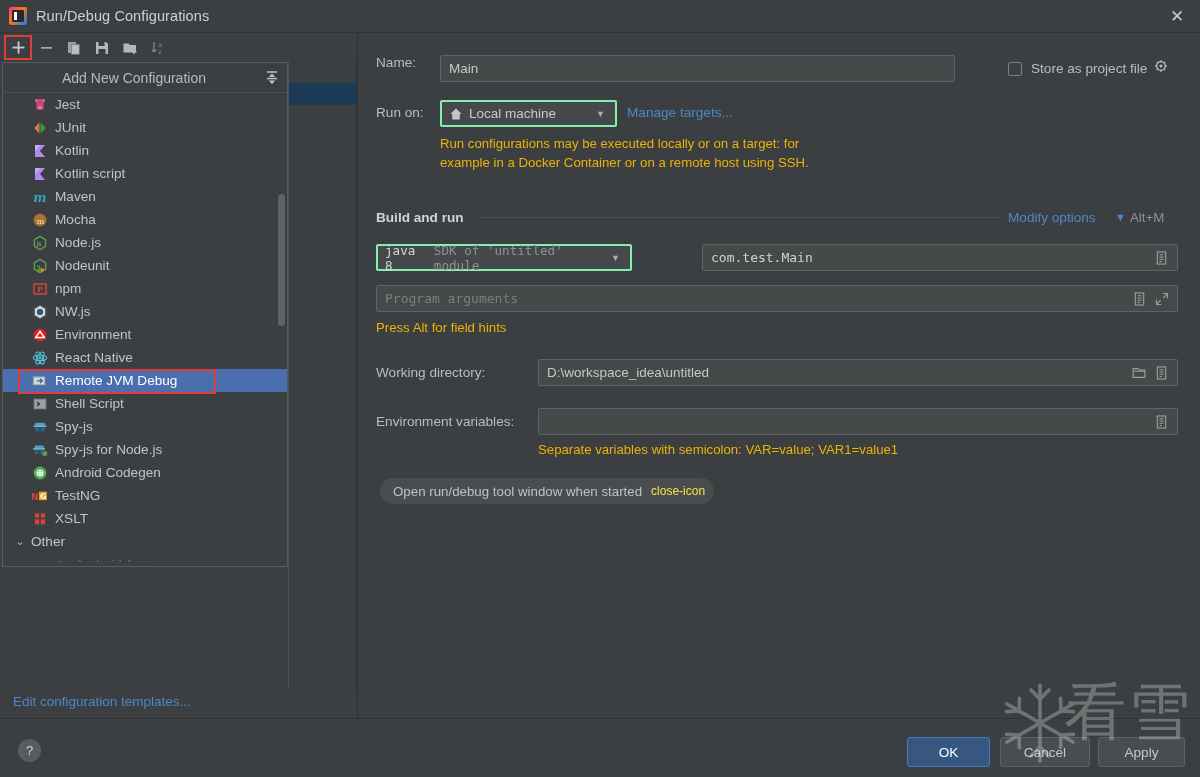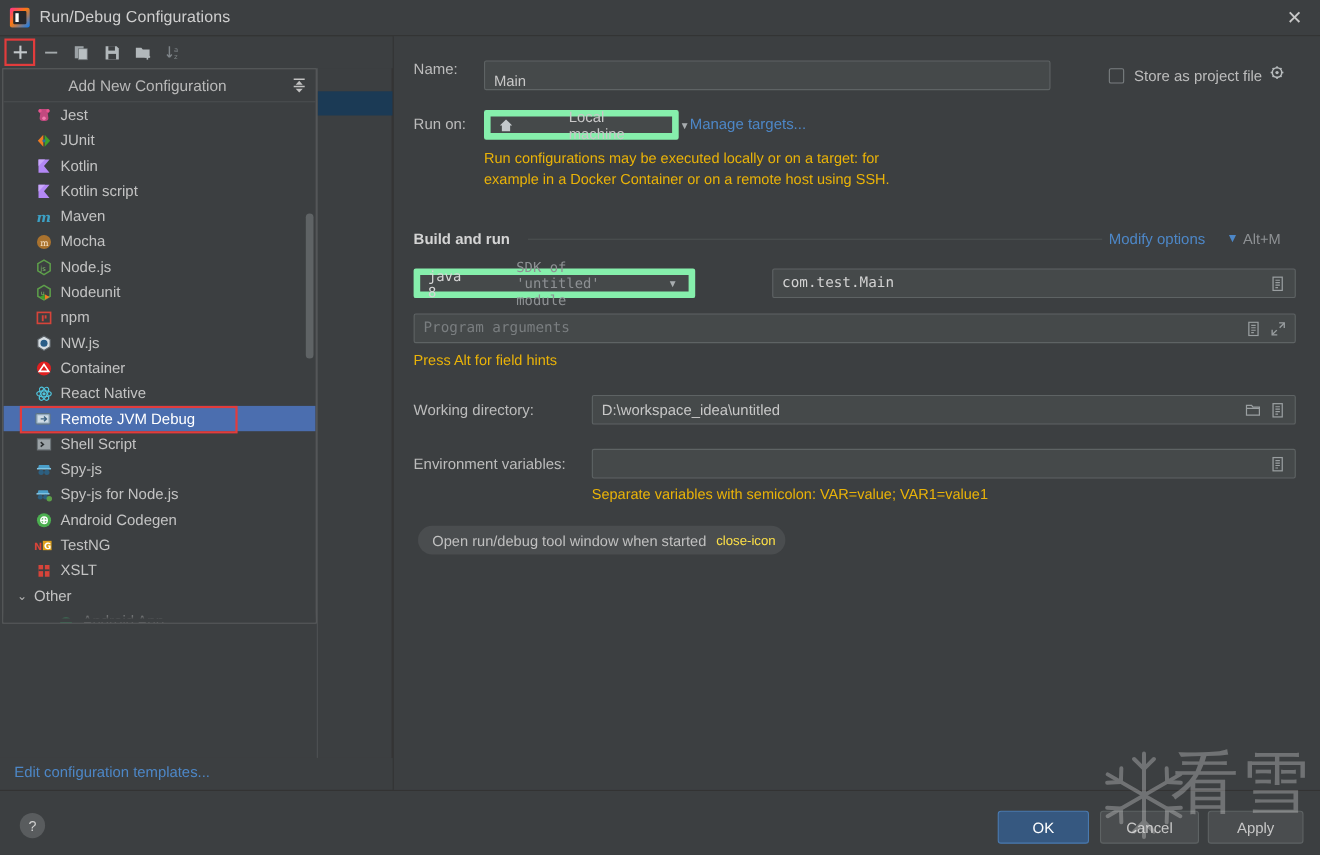--- a/index.html
+++ b/index.html
@@ -147,23 +147,23 @@
 
   .txtinput {
     background: #45494a; border: 1px solid #5e6364; border-radius: 2px;
     color: #c8c8c8; font-size: 13.5px; padding: 0 8px;
     display: flex; align-items: center; height: 27px;
   }
   .txtinput.mono { font-family: "DejaVu Sans Mono", monospace; font-size: 13px; }
   .placeholder { color: #7a7e80; }
 
   .combo {
-    background: #45494a; border: 6px solid #86efac; border-radius: 2px;
+    background: #45494a; border: 2px solid #86efac; border-radius: 2px;
     height: 27px; display: flex; align-items: center;
-    padding: 0 4px 0 7px; font-size: 13.5px; color: #c8c8c8; gap: 44px;
+    padding: 0 4px 0 7px; font-size: 13.5px; color: #c8c8c8;
   }
   .combo .caret {
     margin-left: auto; padding: 0 6px; color: #a8adaf; font-size: 9px;
   }
   .link { color: #4d87c7; font-size: 13.6px; }
   .hint { color: #eab308; font-size: 13.2px; line-height: 19px; }
 
   .section-title { font-size: 13.6px; color: #d4d4d4; font-weight: bold; }
   .sep-line { position: absolute; height: 1px; background: #4d5052; }
 
@@ -385,21 +385,21 @@
           </span>
           <span>NW.js</span>
         </div>
         <div class="pitem">
           <span class="pico">
             <svg width="16" height="16" viewBox="0 0 16 16">
               <circle cx="8" cy="8" r="6.4" fill="#e02020"></circle>
               <path d="M3.7 10.6L8 4.4l4.3 6.2z" fill="none" stroke="#ffffff" stroke-width="1.5"></path>
             </svg>
           </span>
-          <span>Container</span>
+          <span>Environment</span>
         </div>
         <div class="pitem">
           <span class="pico">
             <svg width="16" height="16" viewBox="0 0 16 16">
               <g fill="none" stroke="#4fc3dc" stroke-width="1.1">
                 <ellipse cx="8" cy="8" rx="6.6" ry="2.7"></ellipse>
                 <ellipse cx="8" cy="8" rx="6.6" ry="2.7" transform="rotate(60 8 8)"></ellipse>
                 <ellipse cx="8" cy="8" rx="6.6" ry="2.7" transform="rotate(120 8 8)"></ellipse>
               </g>
               <circle cx="8" cy="8" r="1.5" fill="#4fc3dc"></circle>
@@ -497,21 +497,21 @@
     <div class="list-scrollbar"></div>
     <div class="popup-fadebar"></div>
   </div>
   <div class="sel-highlight"></div>
 
   <div class="form">
 
     <div class="row" style="left:18px; top:22px;">
       <span class="lbl" style="width:64px;">Name:</span>
     </div>
-    <div class="txtinput" style="position:absolute; left:82px; top:22px; width:515px;align-items:flex-end;">
+    <div class="txtinput" style="position:absolute; left:82px; top:22px; width:515px;">
       <span>Main</span>
     </div>
     <div class="row" style="left:650px; top:26px;">
       <span class="checkbox-sq"></span>
       <span class="lbl" style="margin-left:9px;">Store as project file</span>
       <span style="margin-left:7px;">
         <svg width="15" height="15" viewBox="0 0 16 16">
           <circle cx="7.4" cy="7.4" r="4.6" fill="none" stroke="#b8bcbe" stroke-width="1.5"></circle>
           <circle cx="7.4" cy="7.4" r="1.6" fill="#b8bcbe"></circle>
           <g stroke="#b8bcbe" stroke-width="1.5">

